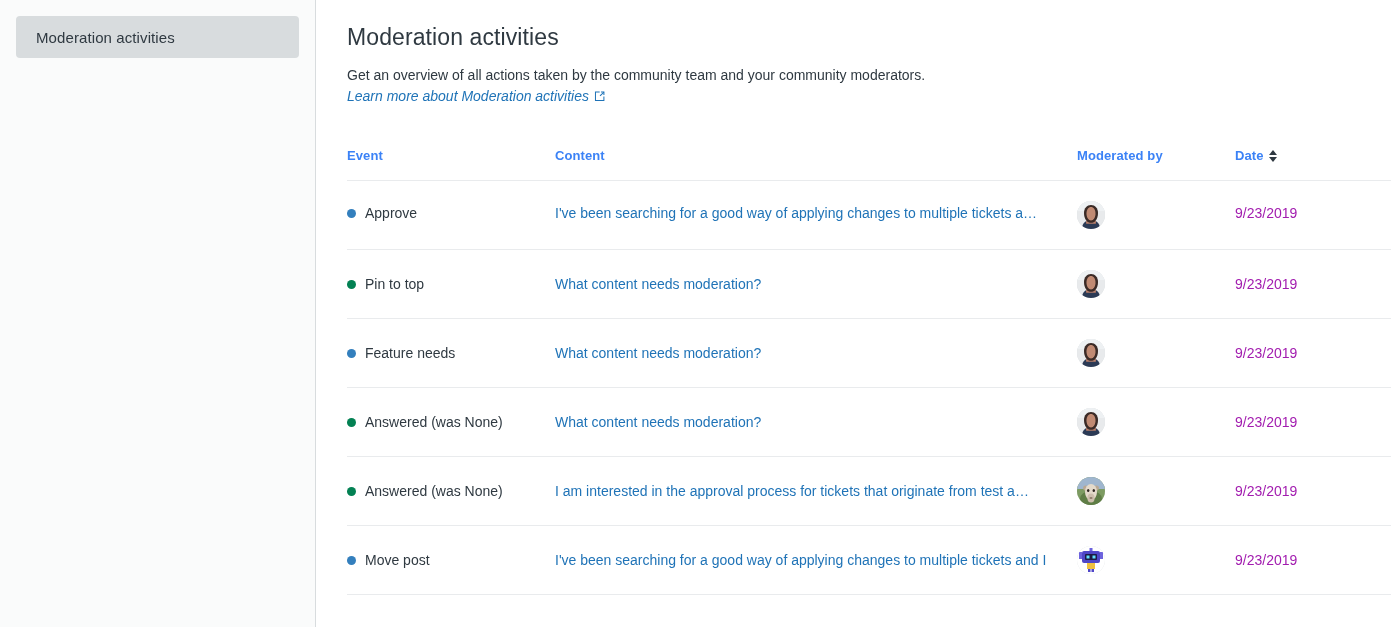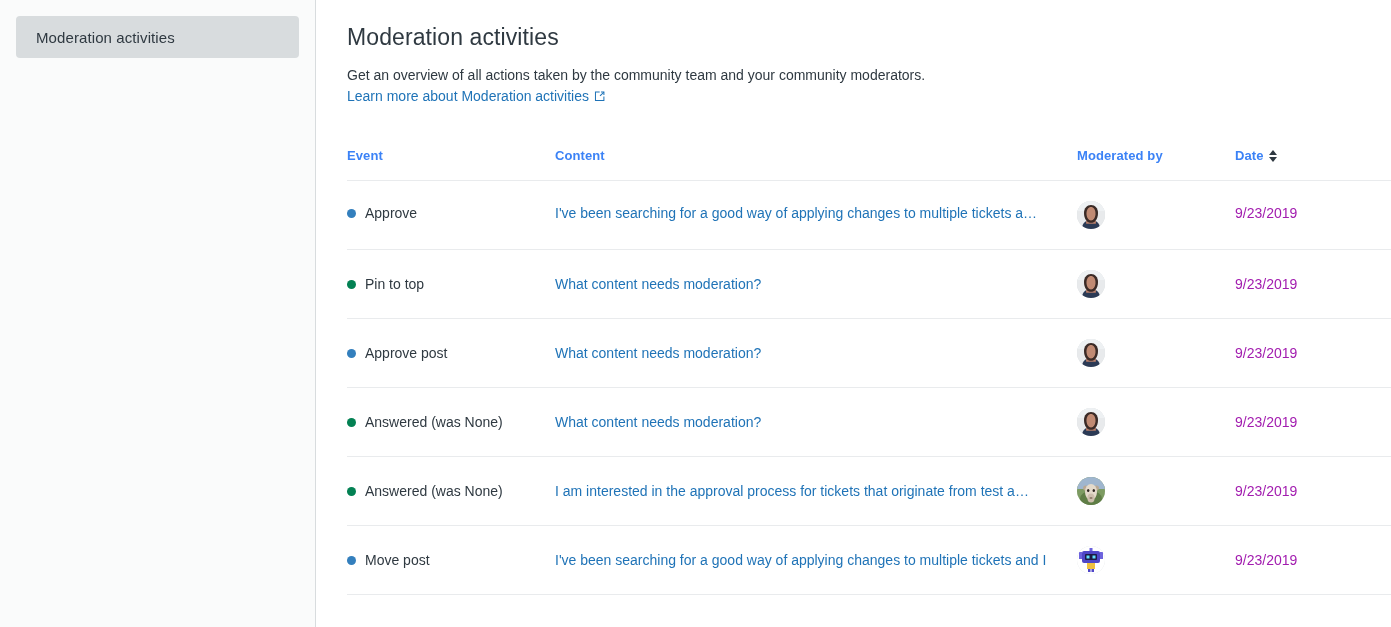--- a/index.html
+++ b/index.html
@@ -71,20 +71,21 @@
     line-height: 20px;
   }
 
   .learn-more-row {
     margin-top: 1px;
     display: inline-flex;
     align-items: center;
     gap: 5px;
     font-size: 14px;
     line-height: 20px;
+    font-style: italic;
   }
   .learn-more-link {
     color: #1f73b7;
     text-decoration: none;
     cursor: pointer;
   }
   .ext-icon { display: inline-block; width: 11px; height: 11px; color: #1f73b7; }
   .ext-icon svg { display: block; width: 11px; height: 11px; }
 
   
@@ -253,21 +254,21 @@
                     <use href="#av-woman"></use>
                   </svg>
                 </span>
               </td>
               <td><span class="date-cell">9/23/2019</span></td>
             </tr>
             <tr class="r2">
               <td class="event-cell">
                 <span class="event-inner">
                   <span class="dot" style="background: rgb(51, 127, 189);"></span>
-                  <span class="event-label">Approve post</span>
+                  <span class="event-label">Feature needs</span>
                 </span>
               </td>
               <td>
                 <a class="content-link" href="#">What content needs moderation?</a>
               </td>
               <td>
                 <span class="avatar">
                   <svg>
                     <use href="#av-woman"></use>
                   </svg>

